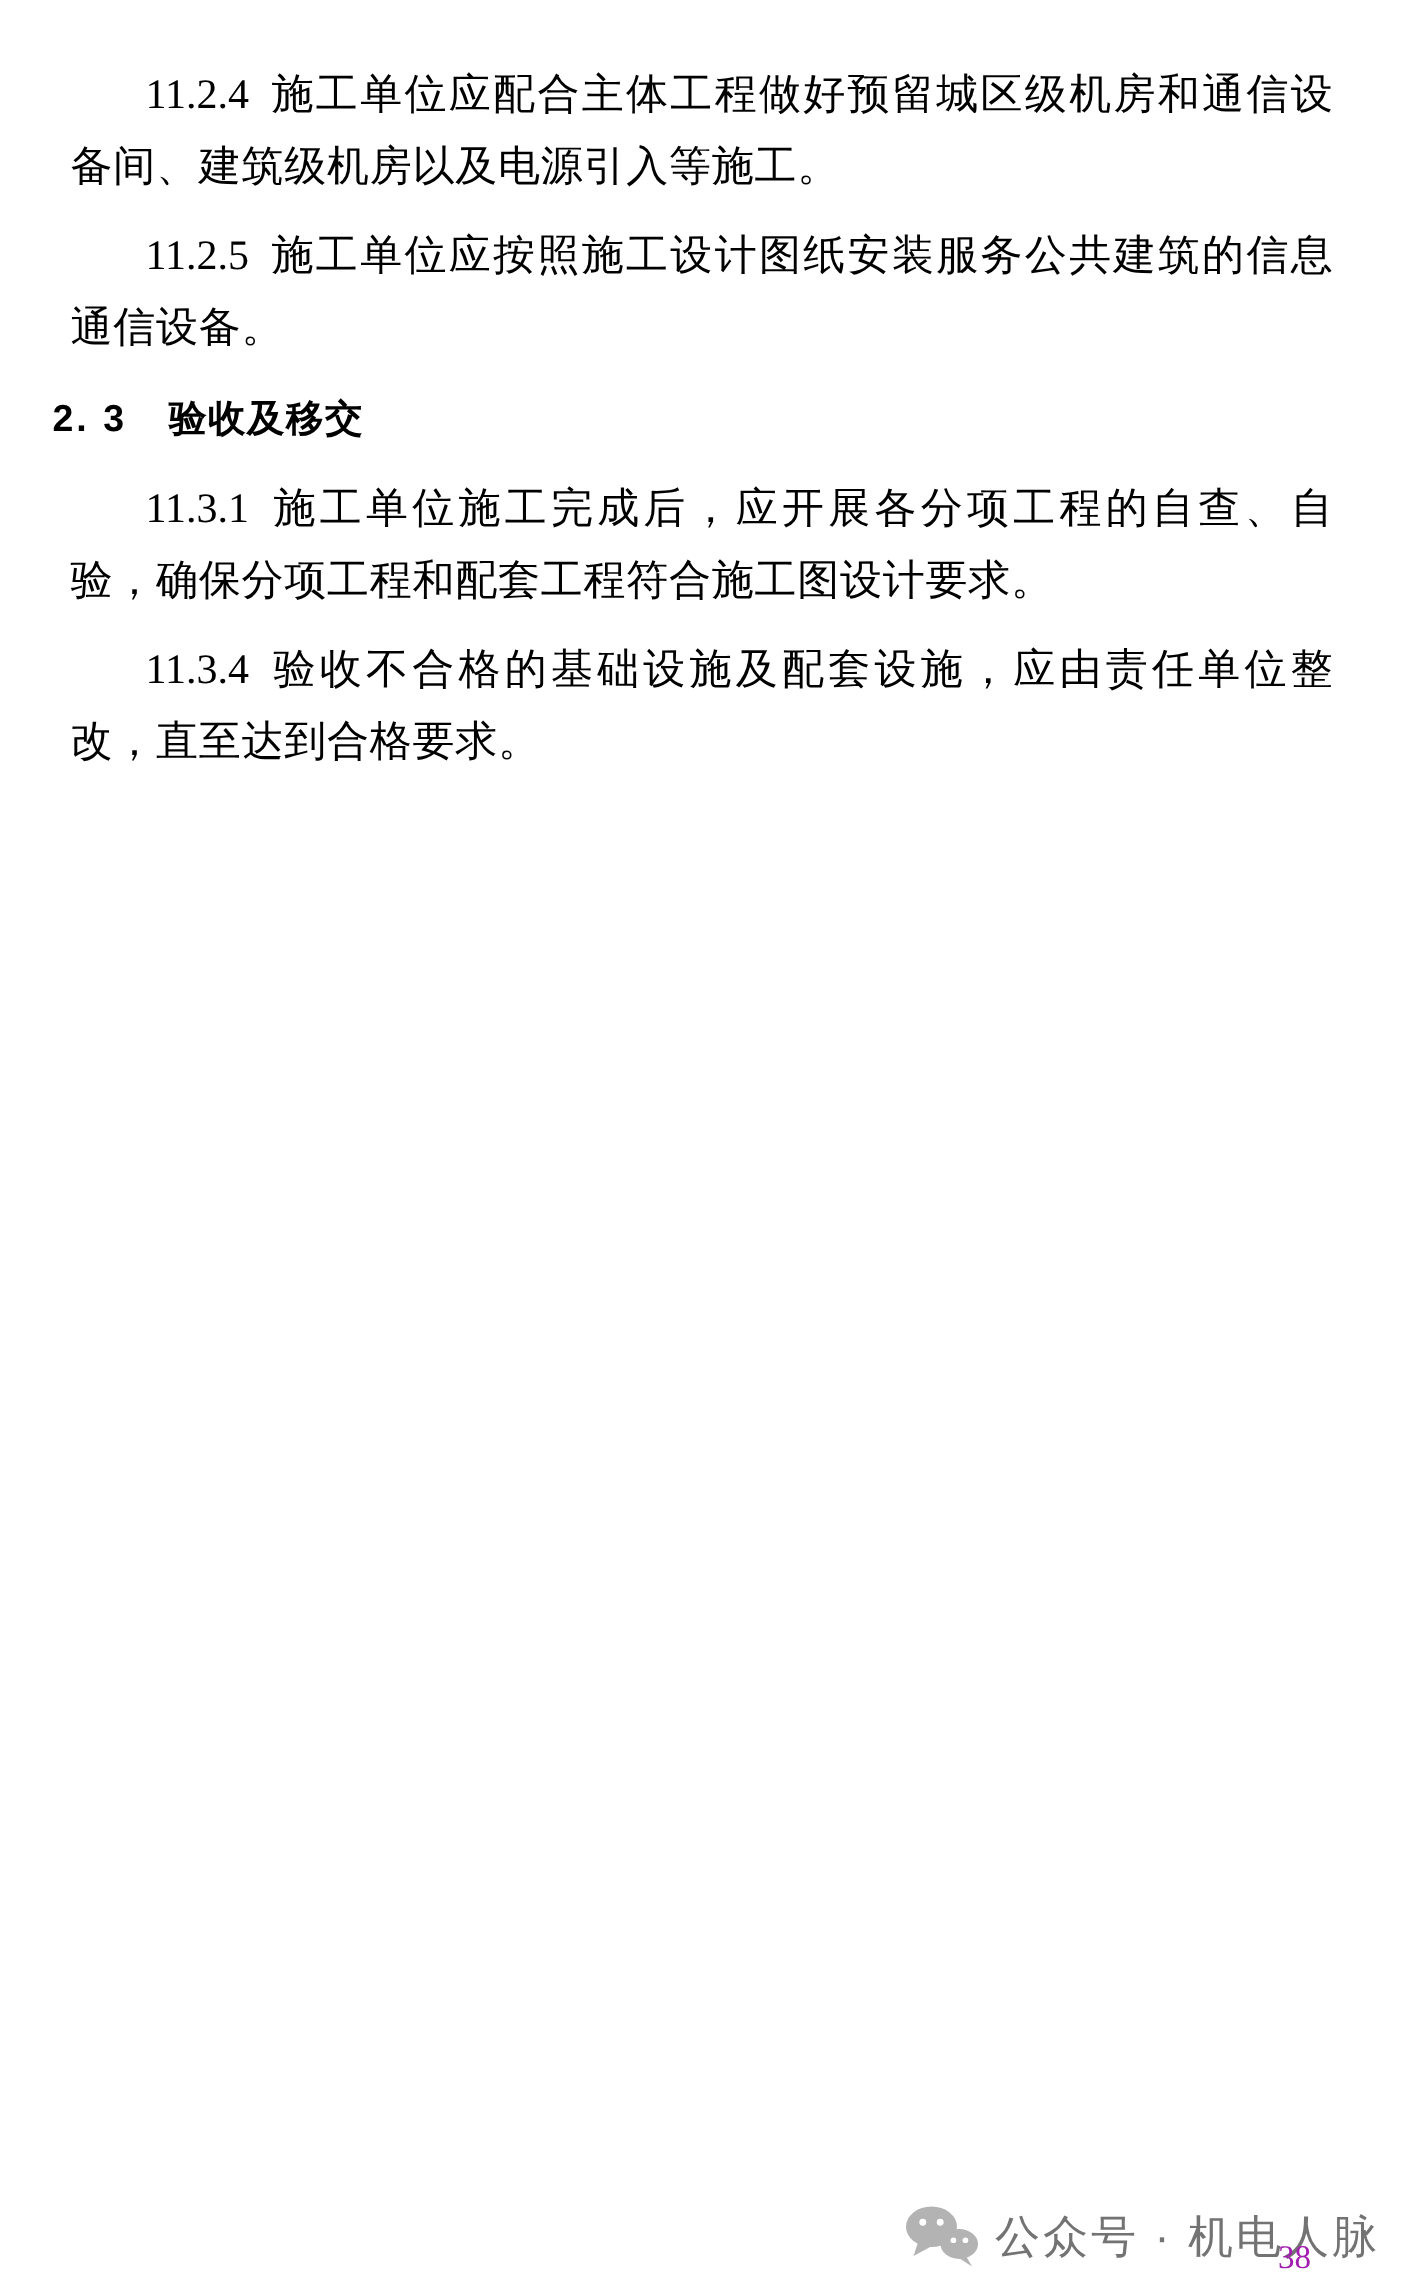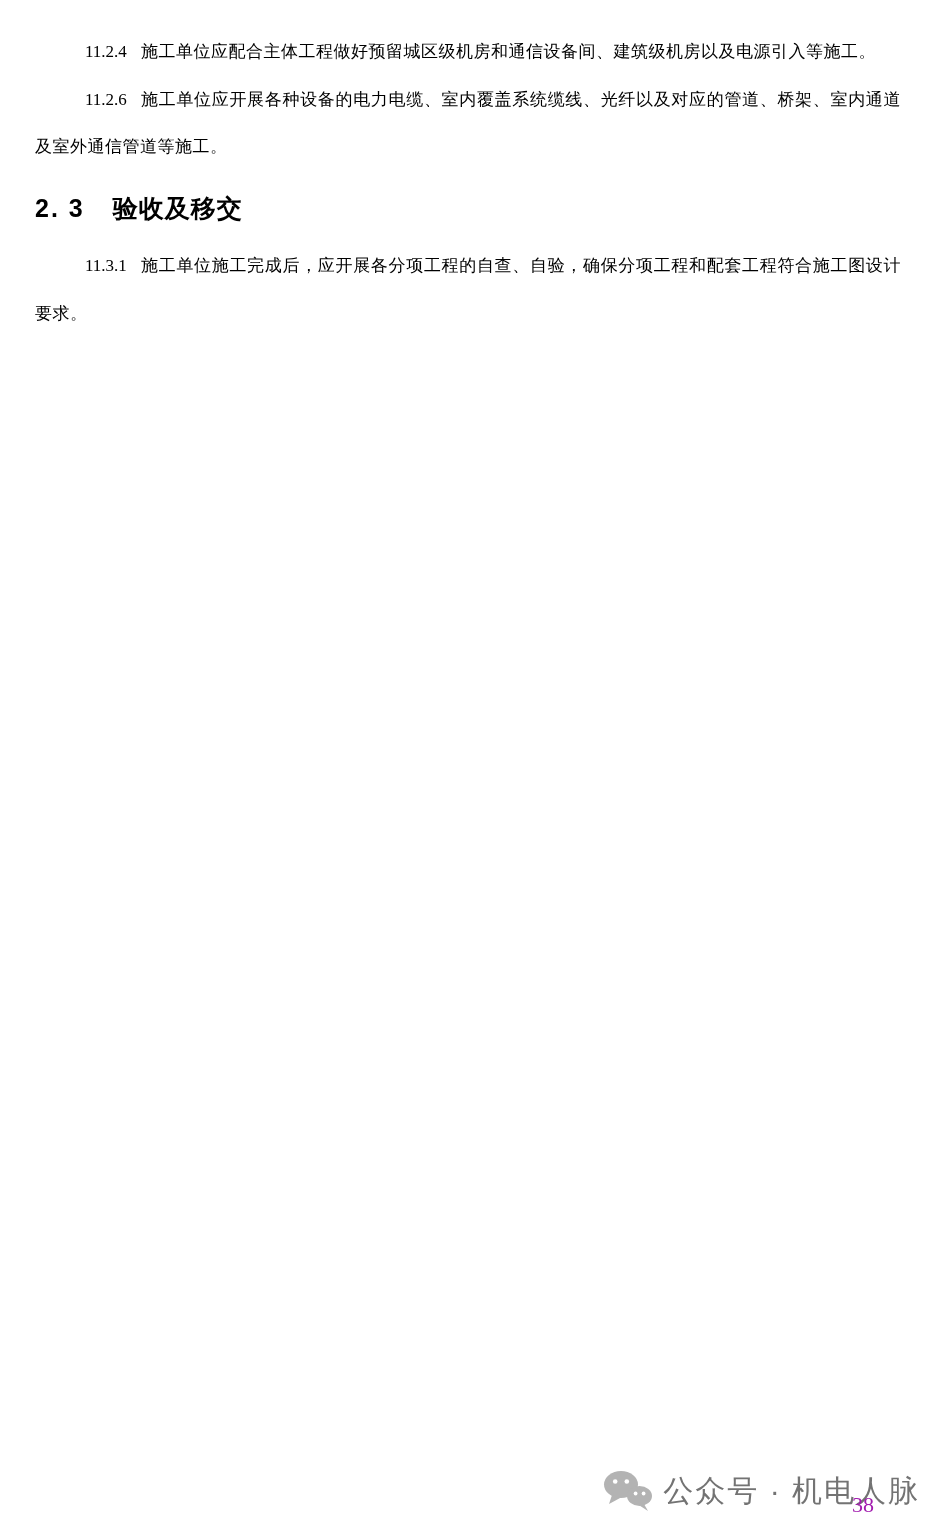--- a/index.html
+++ b/index.html
@@ -16,22 +16,22 @@
     font-family: "Liberation Serif", "DejaVu Serif", serif;
     color: #000000;
   }
   .content {
     position: absolute;
     top: 28px;
     left: 35px;
     width: 866px;
   }
   p.para {
-    margin: 0;
-    font-size: 17px;
+    margin: 12px;
+    font-size: 28px;
     line-height: 47.6px;
     text-align: justify;
     text-indent: 50px;
     color: #000000;
     letter-spacing: 0.5px;
   }
   p.para .num {
     margin-right: 14px;
     letter-spacing: 0;
   }
@@ -81,29 +81,30 @@
 </style>
 </head>
 <body>
 
 <div class="page">
 
   <div class="content">
 
     <p class="para"><span class="num">11.2.4</span><span>施工单位应配合主体工程做好预留城区级机房和通信设备间、建筑级机房以及电源引入等施工。</span></p>
 
+    <p class="para"><span class="num">11.2.5</span><span>施工单位应按照施工设计图纸安装服务公共建筑的信息通信设备。</span></p>
 
-    <p class="para"><span class="num">11.2.6</span><span>施工单位应开展各种设备的电力电缆、室内覆盖系统缆线、光纤以及对应的管道、桥架、室内通道及室外通信管道等施工。</span></p>
 
     <h2 class="section-heading"><span class="h-num">2. 3</span><span>验收及移交</span></h2>
 
     <p class="para"><span class="num">11.3.1</span><span>施工单位施工完成后，应开展各分项工程的自查、自验，确保分项工程和配套工程符合施工图设计要求。</span></p>
 
 
 
+    <p class="para"><span class="num">11.3.4</span><span>验收不合格的基础设施及配套设施，应由责任单位整改，直至达到合格要求。</span></p>
 
 
 
   </div>
 
   <div class="footer-watermark">
     <span class="wechat-icon">
       <svg viewBox="0 0 50 42" width="50" height="42" aria-hidden="true">
         <g fill="#b3b3b3">
           <ellipse cx="18" cy="14.5" rx="17" ry="13.5"></ellipse>

